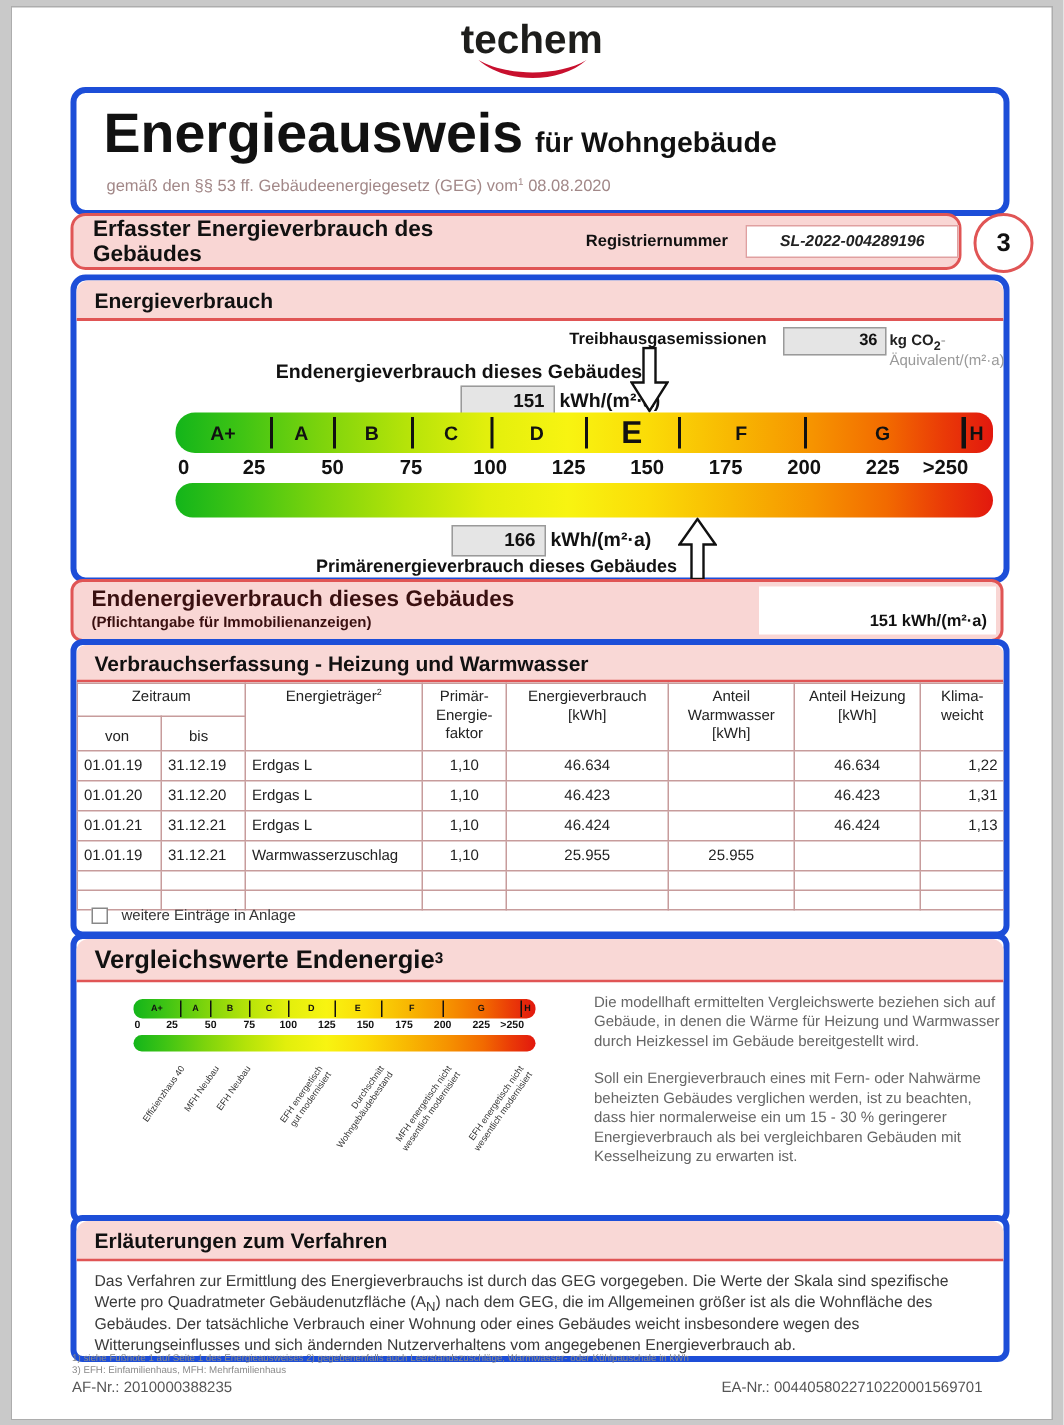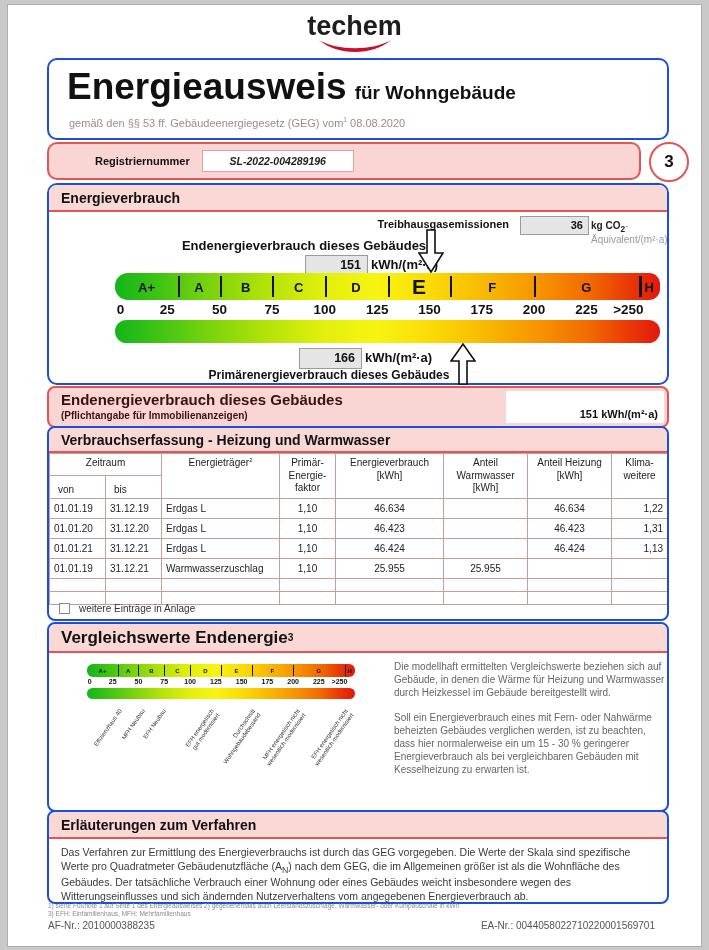--- a/index.html
+++ b/index.html
@@ -1,20 +1,20 @@
 <!DOCTYPE html>
 <html><head>
 <meta charset="utf-8">
 <style>
   html,body{margin:0;padding:0;}
   body{width:709px;height:950px;background:#c9c9c9;font-family:"Liberation Sans",sans-serif;position:relative;}
   .sheet{position:absolute;left:7px;top:4px;width:693px;height:941px;background:#ffffff;border:1px solid #adadad;overflow:hidden;}
 
   
-  .rbox{position:absolute;border:2px solid #1d4ed8;border-radius:10px;background:#fff;}
+  .rbox{position:absolute;border:4px solid #1d4ed8;border-radius:10px;background:#fff;}
   .strip{background:#f9d8d6;border-bottom:2px solid #e05555;border-radius:8px 8px 0 0;display:flex;align-items:center;padding-left:12px;font-weight:bold;color:#111;}
   .pinkbar{position:absolute;border:2px solid #e05555;border-radius:10px;background:#f9d6d4;}
 
   
   .logo{position:absolute;top:6px;left:0;width:100%;text-align:center;}
   .logo .word{font-size:27px;font-weight:bold;color:#1d1d1b;letter-spacing:0px;}
   .logo svg{display:block;margin:-3px auto 0 auto;}
 
   
   .titlebox{left:39px;top:53px;width:618px;height:78px;}
@@ -63,21 +63,21 @@
   .band .t1{position:absolute;left:12px;top:3px;font-weight:bold;font-size:15px;color:#3a1010;}
   .band .t2{position:absolute;left:12px;top:22px;font-weight:bold;font-size:10px;color:#3a1010;}
   .band .vbox{position:absolute;right:3px;top:3px;bottom:3px;width:152px;background:#fff;display:flex;align-items:flex-end;justify-content:flex-end;padding:14px 6px 3px 0;font-weight:bold;font-size:11px;color:#111;}
 
   
   .tablebox{left:39px;top:421px;width:618px;height:191px;border-radius:8px;overflow:hidden;}
   .tablebox .strip{height:23px;font-size:14px;border-radius:6px 6px 0 0;}
   table{border-collapse:collapse;width:100%;table-layout:fixed;}
   th,td{border:1px solid #c79c9c;font-size:10px;color:#222;overflow:hidden;}
   th{font-weight:normal;text-align:center;vertical-align:top;padding-top:3px;white-space:pre-line;line-height:1.25;}
-  thead tr.sub th{border-top:none;text-align:left;padding:0 0 2px 8px;vertical-align:bottom;}
+  thead tr.sub th{border-top:none;text-align:left;padding:0 0 2px 18px;vertical-align:bottom;}
   tbody td{height:19px;padding:0 4px;}
   tbody tr.empty td{height:12px;}
   td.l{text-align:left;} td.c{text-align:center;} td.r{text-align:right;}
   .chkrow{position:absolute;left:10px;bottom:5px;display:flex;align-items:center;font-size:10px;color:#333;}
   .chk{width:9px;height:9px;border:1px solid #888;background:#fff;margin-right:9px;display:inline-block;}
 
   
   .cmpbox{left:39px;top:617px;width:618px;height:186px;border-radius:8px;}
   .cmpbox .strip{height:27px;font-size:17px;}
   .mini{position:absolute;left:38px;top:40px;width:268px;}
@@ -112,20 +112,21 @@
       <path d="M4 1 C 22 12, 58 12, 76 1 C 58 17, 22 17, 4 1 Z" fill="#c8102e"></path>
     </svg>
   </div>
 
   <div class="rbox titlebox">
     <div class="h1"><span>Energieausweis</span><span class="h2">für Wohngebäude</span></div>
     <div class="law"><span>gemäß den §§ 53 ff. Gebäudeenergiegesetz (GEG) vom</span><sup>1</sup> <span>08.08.2020</span></div>
   </div>
 
   <div class="pinkbar headerbar">
+    <span class="t">Erfasster Energieverbrauch des Gebäudes</span>
     <span class="rlabel">Registriernummer</span>
     <span class="rval">SL-2022-004289196</span>
   </div>
   <div class="pagecircle">3</div>
 
   <div class="rbox energybox">
     <div class="strip">Energieverbrauch</div>
 
     <div class="ghg-label">Treibhausgasemissionen</div>
     <div class="ghg-box">36</div>
@@ -210,21 +211,21 @@
 Energie-
 faktor</th>
           <th rowspan="2">Energieverbrauch
 [kWh]</th>
           <th rowspan="2">Anteil
 Warmwasser
 [kWh]</th>
           <th rowspan="2">Anteil Heizung
 [kWh]</th>
           <th rowspan="2">Klima-
-weitere</th>
+weicht</th>
         </tr>
         <tr class="sub">
           <th style="height:20px;">von</th>
           <th>bis</th>
         </tr>
       </thead>
       <tbody>
         <tr>
           <td class="l">01.01.19</td>
           <td class="l">31.12.19</td>

